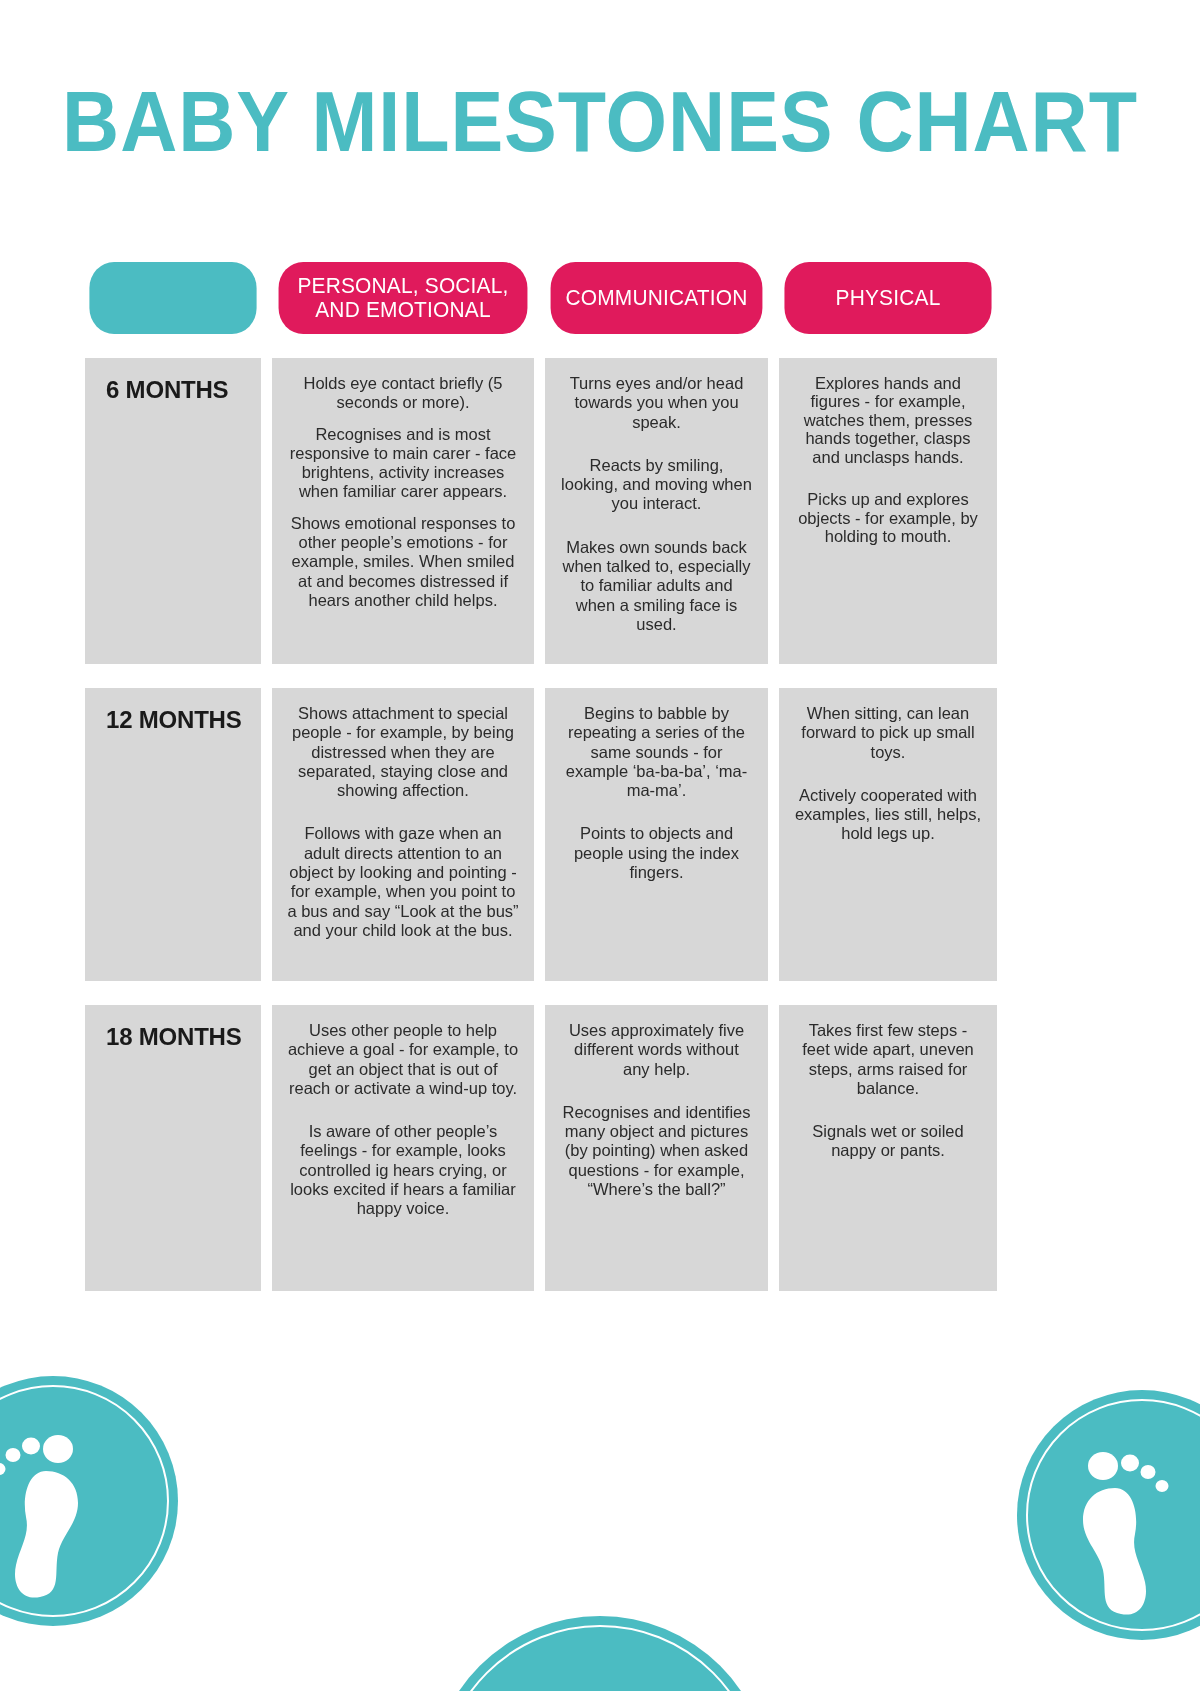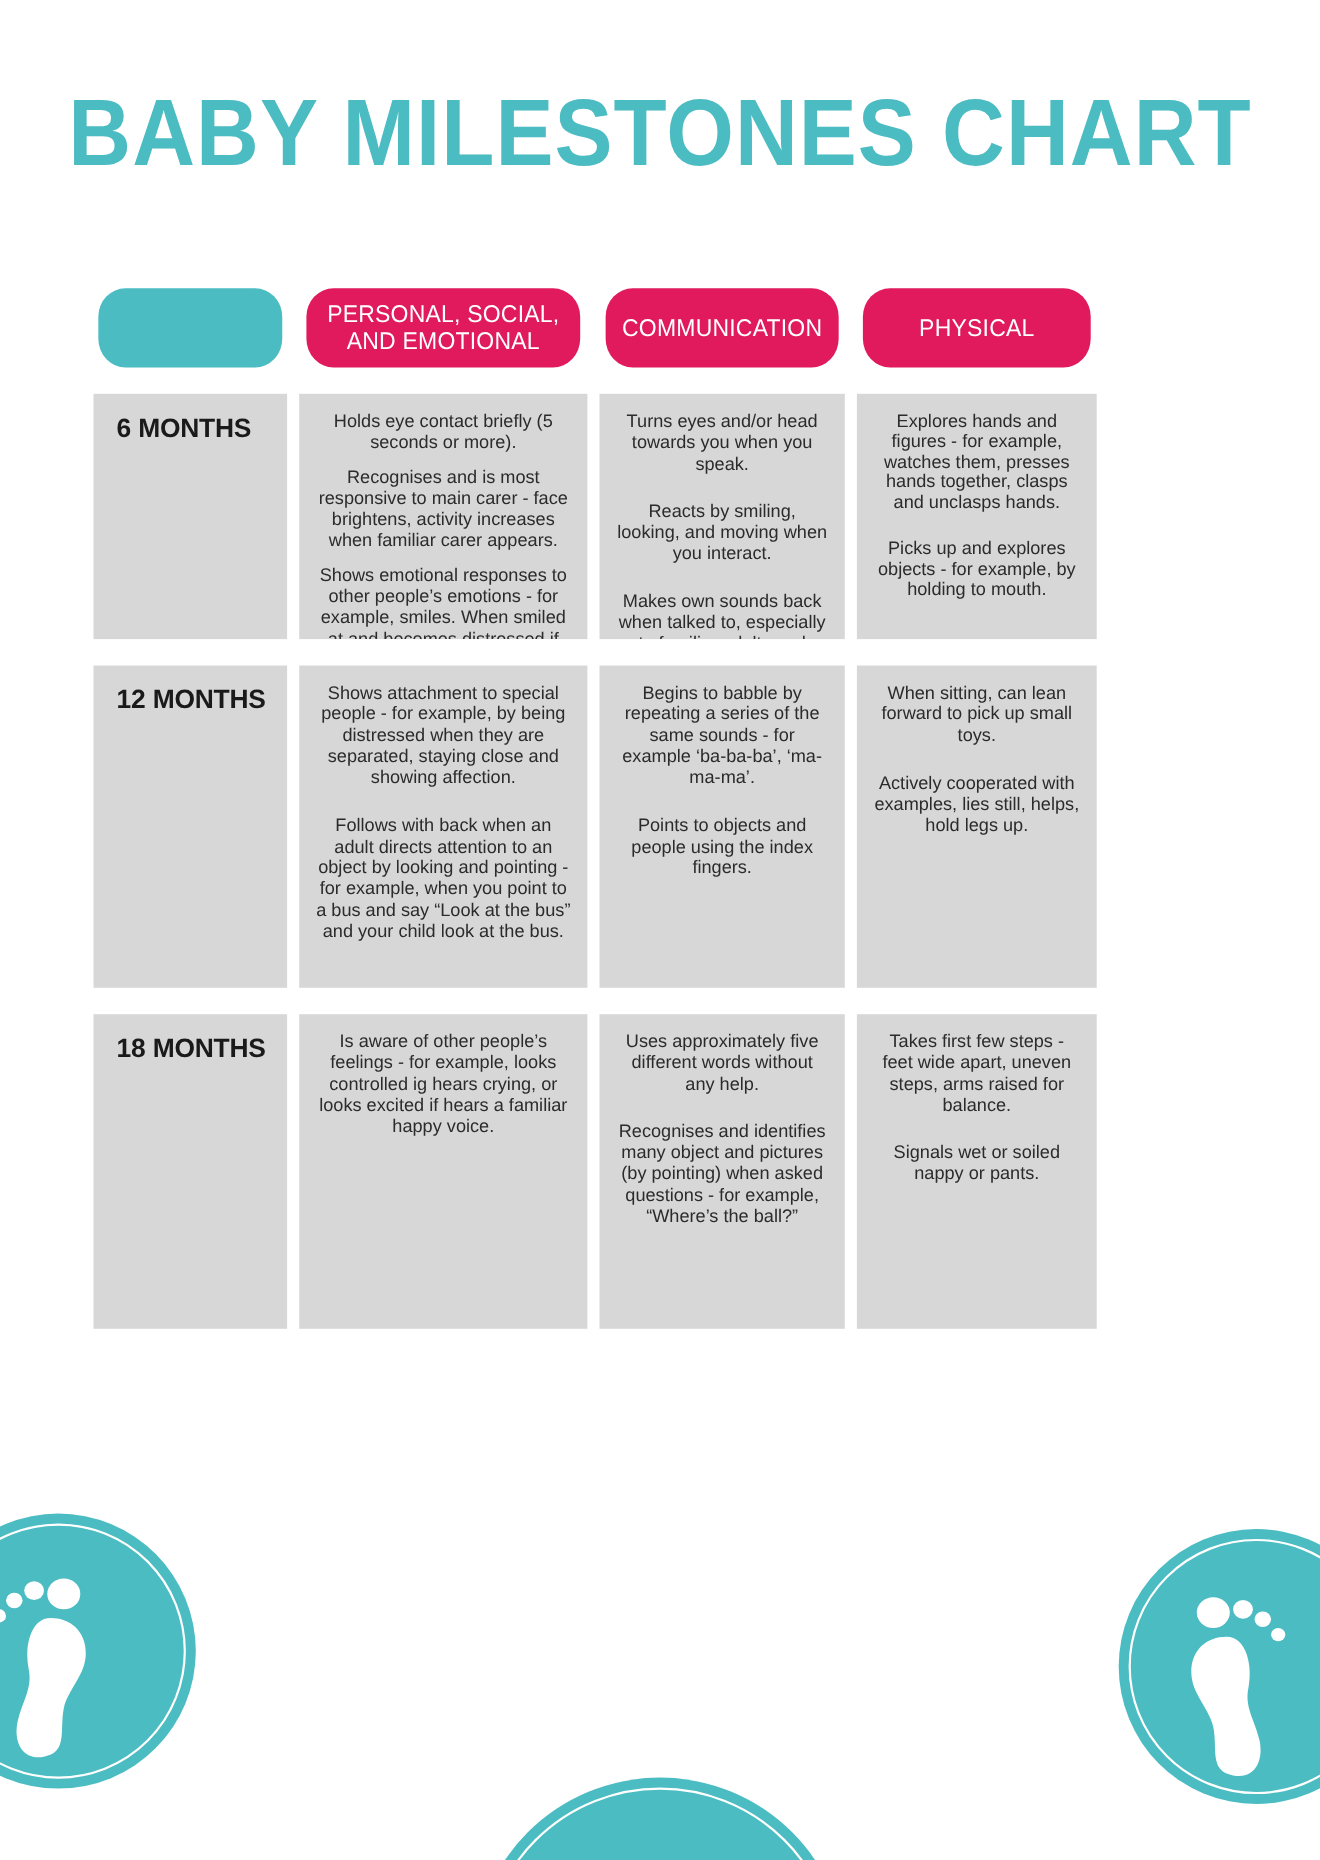--- a/index.html
+++ b/index.html
@@ -71,21 +71,21 @@
   .col-a    { width: 262px; flex: 0 0 262px; }
   .col-b    { width: 223px; flex: 0 0 223px; }
   .col-c    { width: 218px; flex: 0 0 218px; }
 
   .body-row {
     display: flex;
     gap: 11px;
     align-items: stretch;
     margin-top: 24px;
   }
-  .body-row.r1 { height: 223px; }
+  .body-row.r1 { height: 306px; }
   .body-row.r2 { height: 293px; }
   .body-row.r3 { height: 286px; }
 
   .cell {
     background: #d7d7d7;
     box-sizing: border-box;
     padding: 16px 14px 10px 14px;
     overflow: hidden;
   }
   .cell.age-cell {
@@ -175,37 +175,38 @@
       <p>Picks up and explores objects  - for example, by holding to mouth.</p>
     </div>
   </div>
 
   <div class="body-row r2">
     <div class="cell age-cell col-age">
       <div class="age-label">12 MONTHS</div>
     </div>
     <div class="cell col-a">
       <p class="gap">Shows attachment to special people - for example, by being distressed when they are separated, staying close and showing affection.</p>
-      <p>Follows with back when an adult directs attention to an object by looking and pointing - for example, when you point to a bus and say “Look at the bus” and your child look at the bus.</p>
+      <p>Follows with gaze when an adult directs attention to an object by looking and pointing - for example, when you point to a bus and say “Look at the bus” and your child look at the bus.</p>
     </div>
     <div class="cell col-b">
       <p class="gap">Begins to babble by repeating a series of the same sounds - for example ‘ba-ba-ba’, ‘ma-ma-ma’.</p>
       <p>Points to objects and people using the index fingers.</p>
     </div>
     <div class="cell col-c">
       <p class="gap">When sitting, can lean forward to pick up small toys.</p>
       <p>Actively cooperated with examples, lies still, helps, hold legs up.</p>
     </div>
   </div>
 
   <div class="body-row r3">
     <div class="cell age-cell col-age">
       <div class="age-label">18 MONTHS</div>
     </div>
     <div class="cell col-a">
+      <p class="gap">Uses other people to help achieve a goal - for example, to get an object that is out of reach or activate a wind-up toy.</p>
       <p>Is aware of other people’s feelings - for example, looks controlled ig hears crying, or looks excited if hears a familiar happy voice.</p>
     </div>
     <div class="cell col-b">
       <p class="gap">Uses approximately five different words without any help.</p>
       <p>Recognises and identifies many object and pictures (by pointing) when asked questions - for example, “Where’s the ball?”</p>
     </div>
     <div class="cell col-c">
       <p class="gap">Takes first few steps - feet wide apart, uneven steps, arms raised for balance.</p>
       <p>Signals wet or soiled nappy or pants.</p>
     </div>

